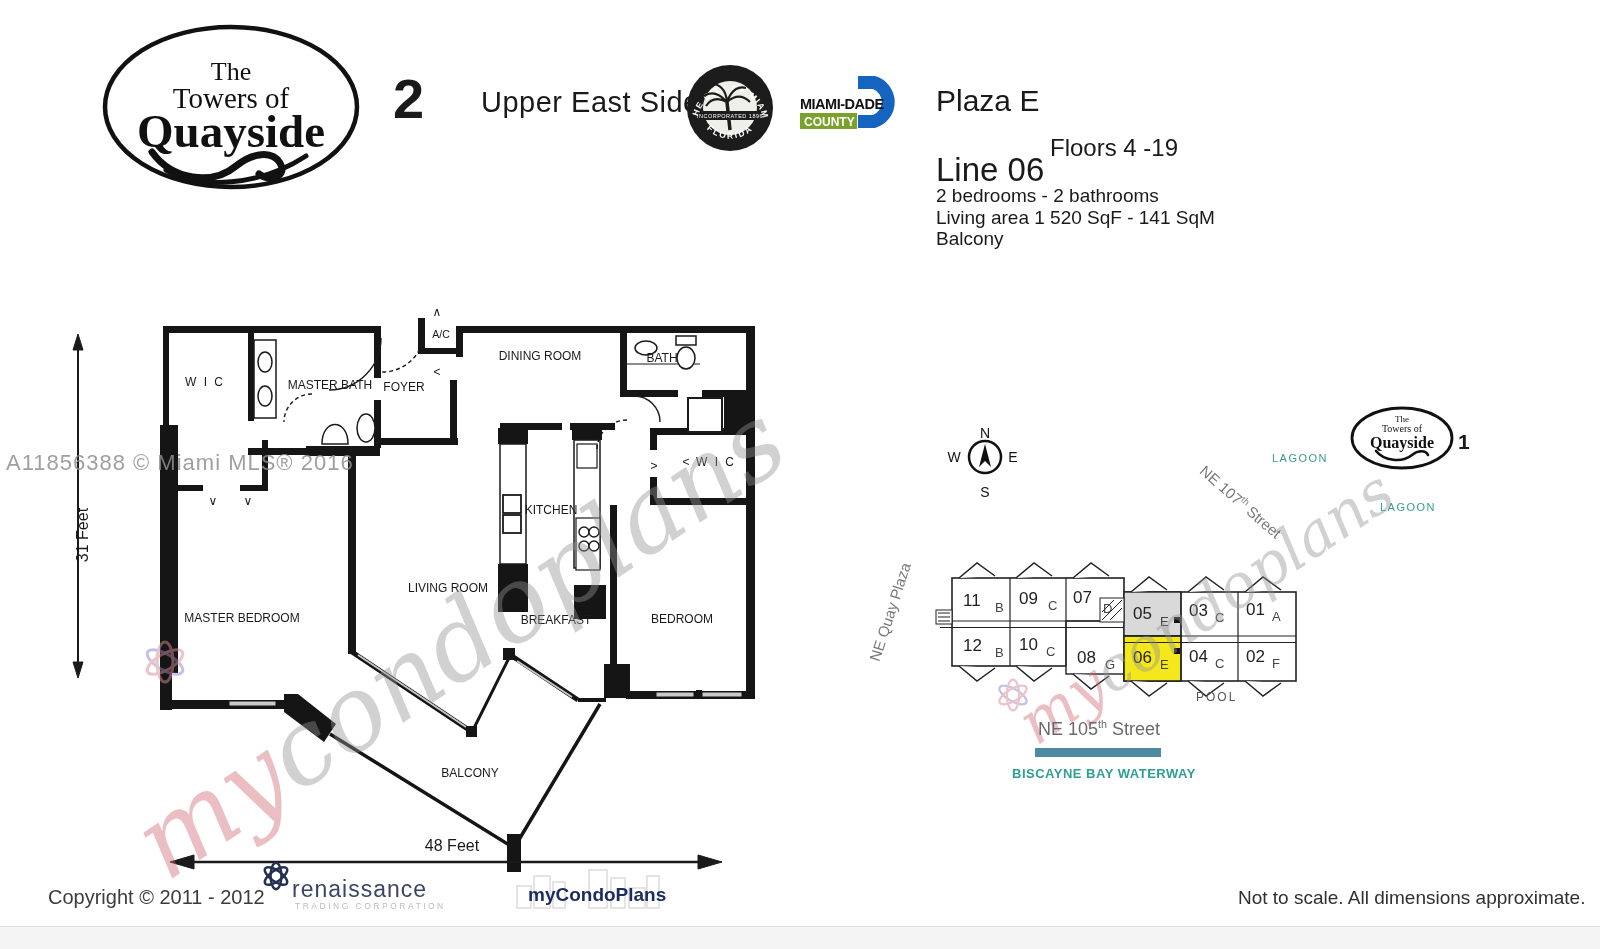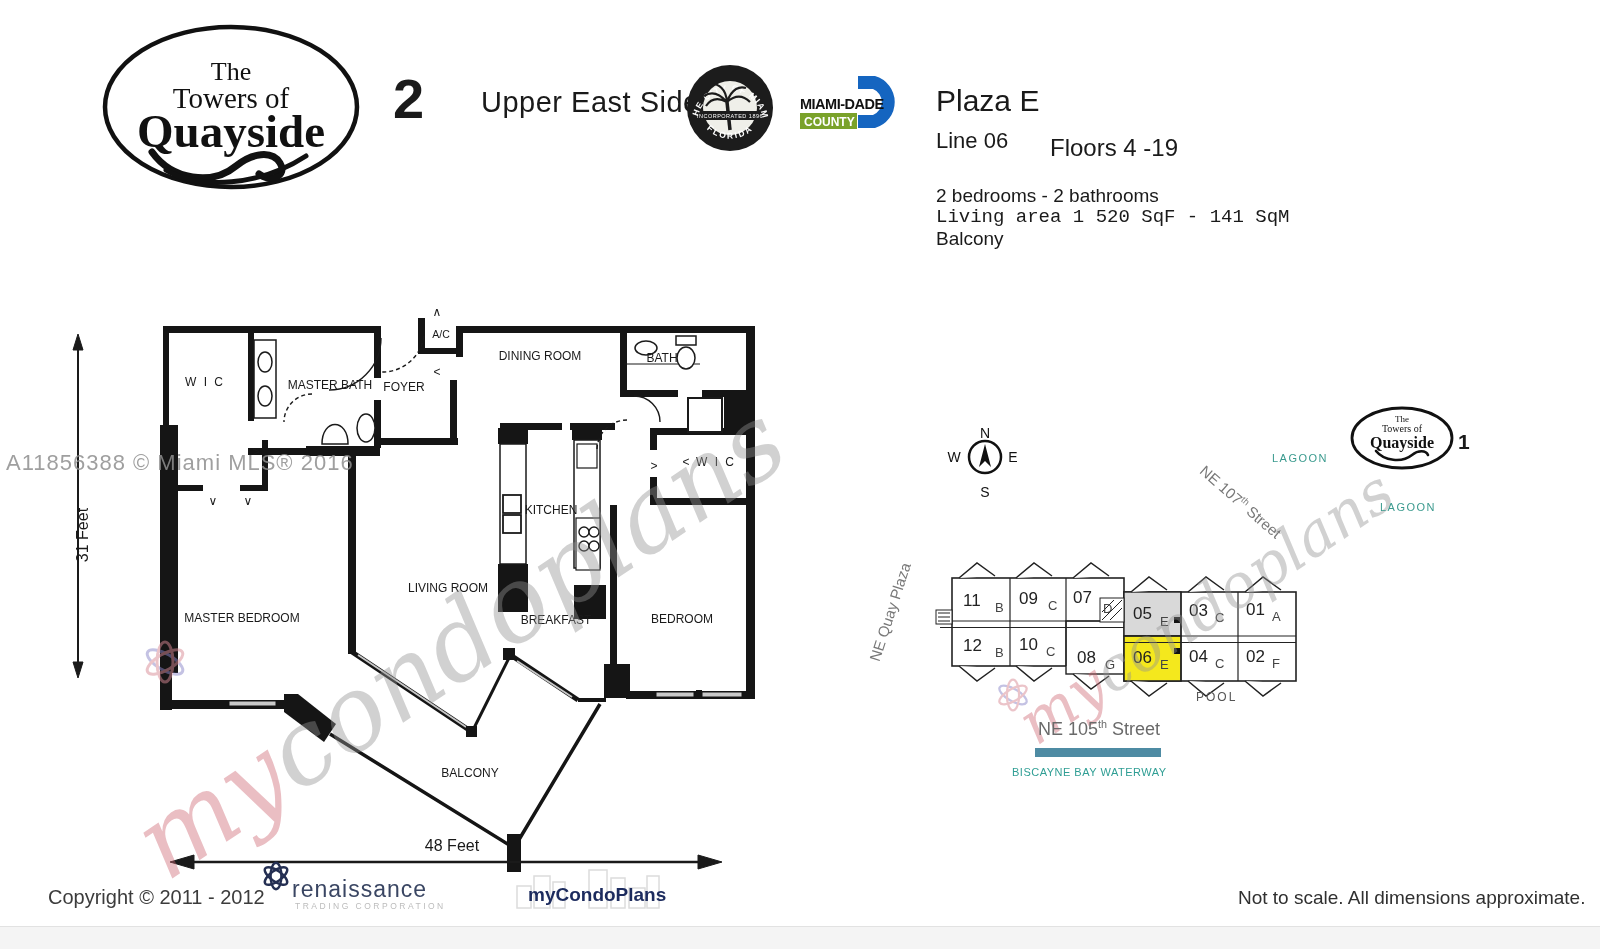--- a/index.html
+++ b/index.html
@@ -4,37 +4,37 @@
 <style>
   html,body{margin:0;padding:0;background:#fff;}
   #page{position:relative;width:1600px;height:949px;background:#ffffff;overflow:hidden;
         font-family:"Liberation Sans",sans-serif;color:#1a1a1a;}
   .abs{position:absolute;}
   .txt{white-space:nowrap;}
   
   #tower-num{font-size:56px;font-weight:bold;}
   #neighborhood{font-size:29px;font-weight:500;letter-spacing:0.5px;}
   #unit-title{font-size:30px;}
-  #line-title{font-size:22px;}
+  #line-title{font-size:33px;margin-top:23px;}
   #floors-title{font-size:24px;}
   .detail-line{font-size:19px;line-height:21.5px;}
   
   #wm-mls{font-size:22px;color:#8f8f8f;opacity:.85;letter-spacing:1px;}
   .wm-script{font-family:"DejaVu Serif",serif;font-style:italic;transform-origin:0 0;pointer-events:none;}
   #wm-big{font-size:104px;transform:rotate(-34deg);}
   #wm-site{font-size:60px;transform:rotate(-34deg);}
   .wm-my{color:rgba(205,100,112,0.42);}
   .wm-rest{color:rgba(145,145,145,0.42);}
   
   .street{color:#787878;}
   #quay-plaza{font-size:15px;transform:rotate(-72deg);transform-origin:0 0;}
   #st107{font-size:15px;transform:rotate(41deg);transform-origin:0 0;}
   #st105{font-size:18px;color:#6a6a6a;}
   .teal{color:#2f9e94;}
-  #biscayne{font-size:11px;letter-spacing:0.5px;}
+  #biscayne{font-size:13px;letter-spacing:0.5px;font-weight:bold;}
   .lagoon{font-size:11px;letter-spacing:1.5px;color:#3a9a8e;}
   #pool{font-size:12px;letter-spacing:2px;color:#555;}
   #water-bar{background:#4e8ba3;width:126px;height:9px;}
   #tower1-num{font-size:21px;font-weight:bold;}
   
   #footer-strip{left:0;top:926px;width:1600px;height:23px;background:#f4f4f4;border-top:1px solid #e2e2e2;}
   #copyright{font-size:20px;color:#3c3c3c;margin-left:18px;}
   #renaissance-name{font-size:23px;color:#3a4663;letter-spacing:1px;}
   #renaissance-sub{font-size:8.5px;color:#bcbcbc;letter-spacing:2.5px;}
   #mycondoplans-text{font-size:19px;font-weight:bold;color:#1c2b5e;}
@@ -84,21 +84,21 @@
     <path d="M 62,12 h 17 a 27 27 0 0 1 0 52 h -17 v -13 h 15 a 14 14 0 0 0 0 -26 h -15 z" fill="#1565c0"></path>
     <text x="4" y="45" font-size="14.5" font-weight="bold" fill="#111" letter-spacing="-0.5">MIAMI-DADE</text>
     <rect x="4" y="49" width="57" height="16" fill="#7aa22a"></rect>
     <text x="8" y="62" font-size="12" font-weight="bold" fill="#fff">COUNTY</text>
   </svg>
 
   <div class="abs txt" id="unit-title" style="left:936px;top:84px;">Plaza E</div>
   <div class="abs txt" id="line-title" style="left:936px;top:128px;">Line 06</div>
   <div class="abs txt" id="floors-title" style="left:1050px;top:134px;">Floors 4 -19</div>
   <div class="abs txt detail-line" style="left:936px;top:185px;">2 bedrooms - 2 bathrooms</div>
-  <div class="abs txt detail-line" style="left:936px;top:206.5px;font-family:Liberation Mono, monospace;">Living area 1 520 SqF - 141 SqM</div>
+  <div class="abs txt detail-line" style="left:936px;top:206.5px;">Living area 1 520 SqF - 141 SqM</div>
   <div class="abs txt detail-line" style="left:936px;top:228px;">Balcony</div>
 
   <svg class="abs" style="left:55px;top:270px;" width="800" height="615" viewBox="55 270 800 615">
 
     <g fill="#151515">
       <rect x="163" y="326" width="218" height="7"></rect>
       <rect x="418" y="318" width="7" height="36"></rect>
       <rect x="418" y="348" width="45" height="6"></rect>
       <rect x="456" y="326" width="299" height="7"></rect>
       <rect x="163" y="330" width="6" height="98"></rect>

